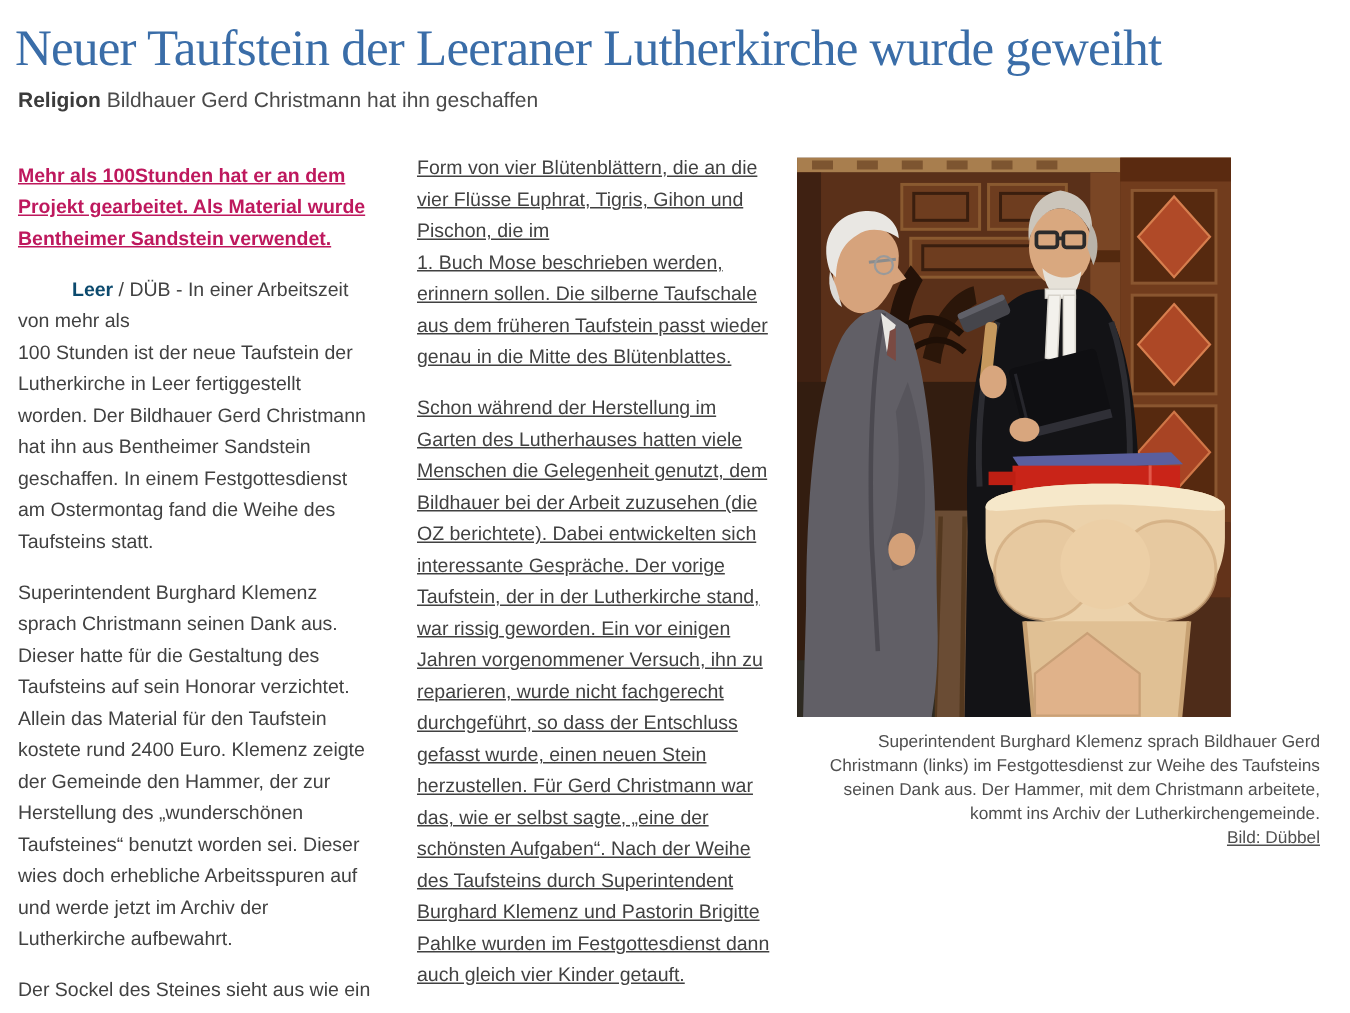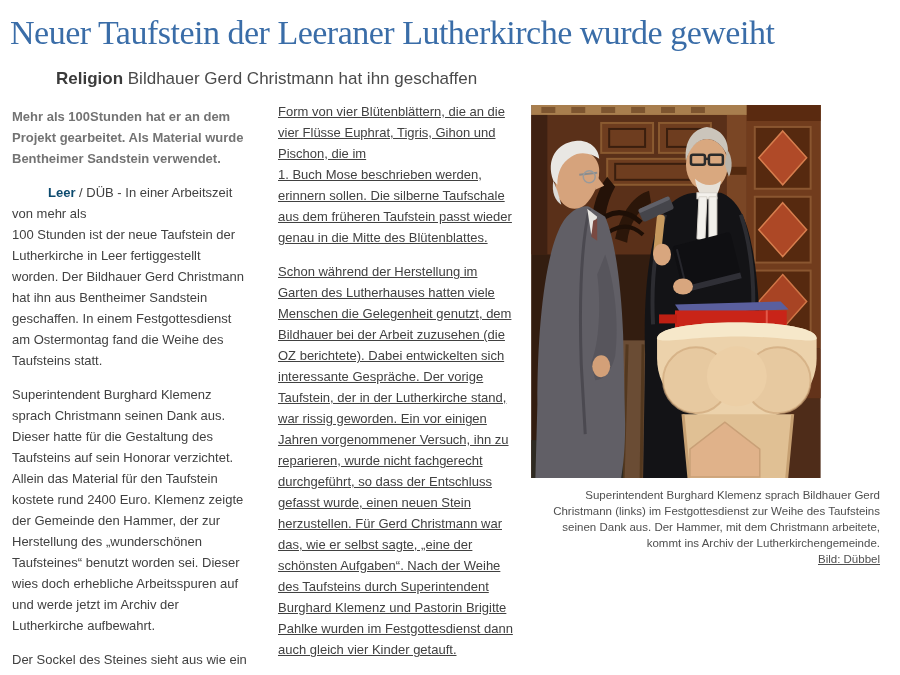--- a/index.html
+++ b/index.html
@@ -14,33 +14,33 @@
   .headline{
     position:absolute;left:10px;top:14px;margin:0;
     font-family:"Liberation Serif", serif;
     font-weight:400;
     font-size:34px;
     letter-spacing:-0.5px;
     color:#3a6da8;
     white-space:nowrap;
   }
   .kicker{
-    position:absolute;left:12px;top:69px;
-    font-size:17px;color:#4a4a4a;margin-left:44px;
+    position:absolute;left:12px;top:58px;
+    font-size:14px;color:#4a4a4a;
   }
   .kicker b{color:#3b3b3b;}
   .col{
     position:absolute;top:101px;
     font-size:13px;line-height:21px;color:#414141;
   }
   .col1{left:12px;width:238px;}
   .col2{left:278px;width:236px;text-decoration:underline;}
   .col3{left:528px;width:354px;}
   .col p{margin:0 0 13px 0;white-space:pre-line;}
-  .lead{font-weight:bold;color:#737373;margin-top:5px !important;}
+  .lead{font-weight:bold;color:#be185d;margin-top:5px !important;text-decoration:underline;}
   .loc{font-weight:bold;color:#0c4a6e;margin-left:36px;}
   .photo{
     margin:4px 0 0 3px;
     width:290px;height:373px;
     line-height:0;
   }
   .caption{
     margin-top:9px;
     width:352px;
     font-size:11.5px;line-height:16px;color:#4f4f4f;text-align:right;

